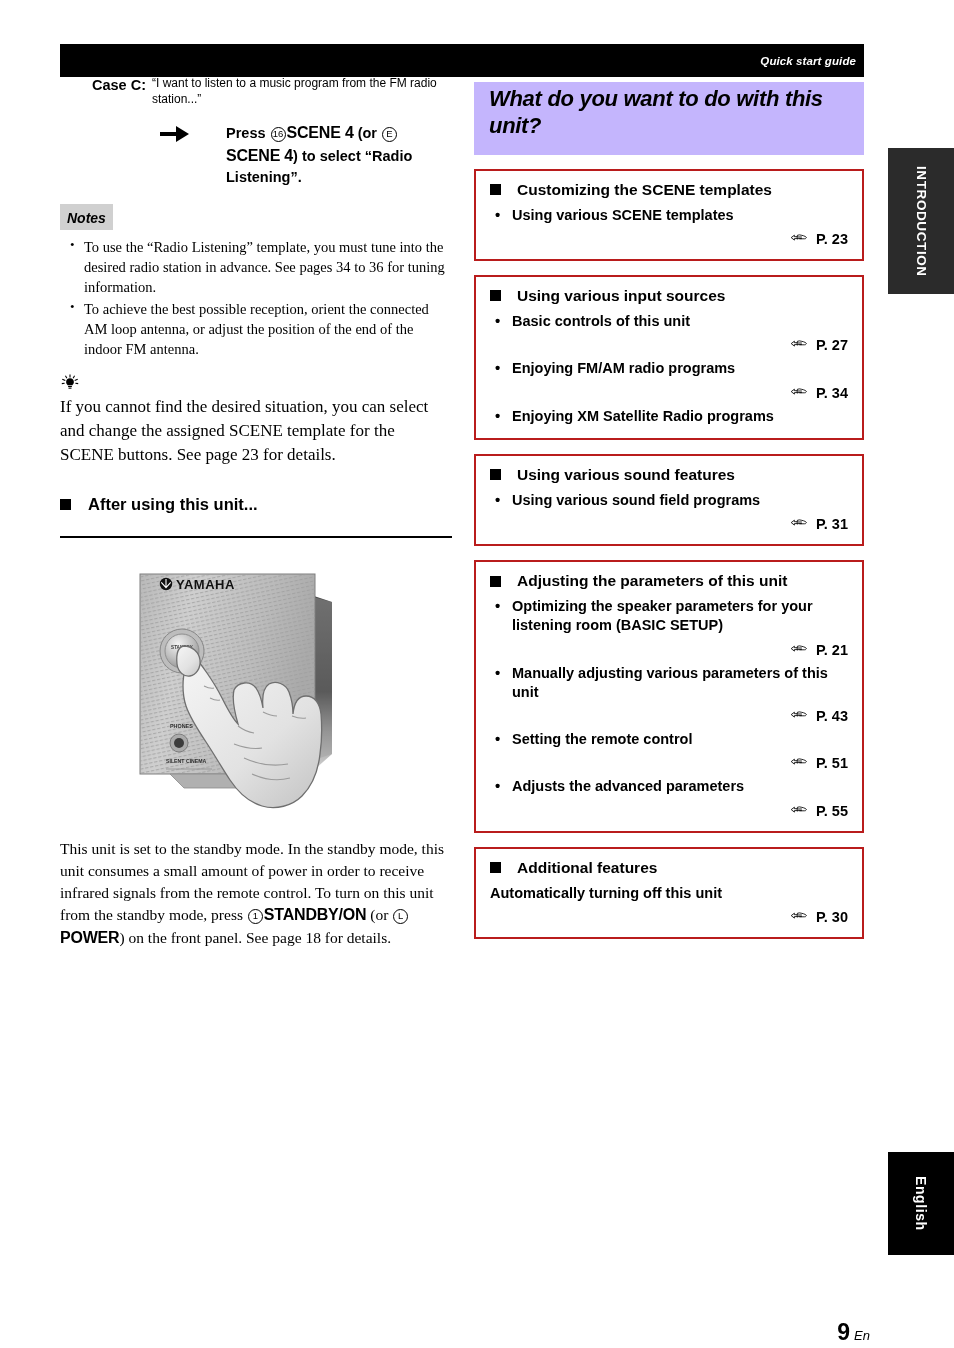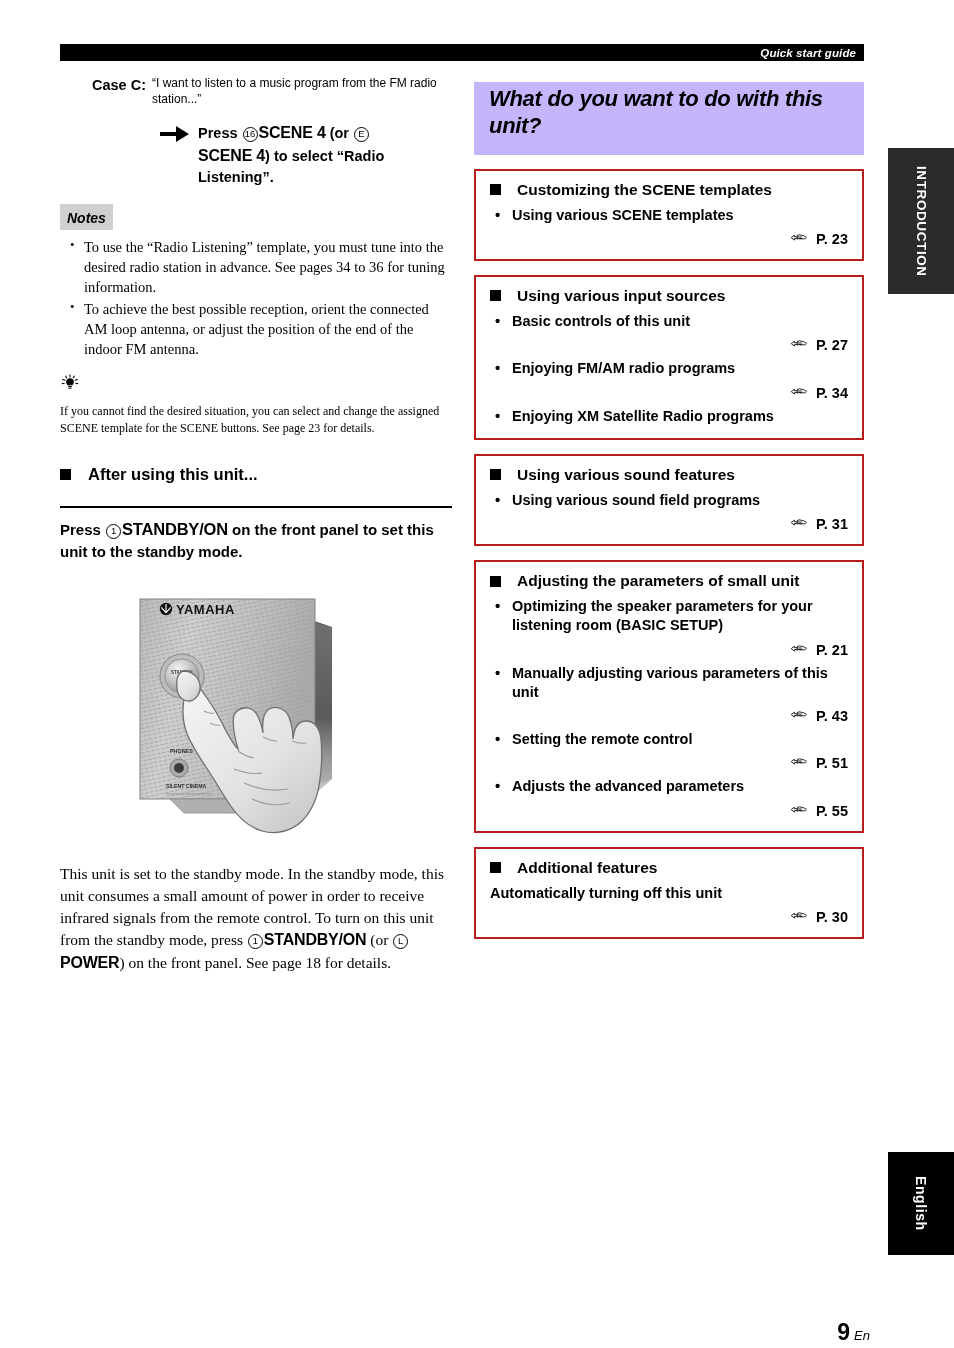--- a/index.html
+++ b/index.html
@@ -15,21 +15,21 @@
     color: #000;
     overflow: hidden;
   }
 
   
   .header-bar {
     position: absolute;
     left: 60px;
     top: 44px;
     width: 804px;
-    height: 17px;
+    height: 33px;
     background: #000000;
   }
   .header-bar .header-title {
     position: absolute;
     right: 8px;
     top: 50%;
     transform: translateY(-50%);
     color: #ffffff;
     font-family: "Liberation Sans", sans-serif;
     font-style: italic;
@@ -126,20 +126,21 @@
     font-family: Liberation Sans, sans-serif;
     font-size: 12px;
     line-height: 1.33;
   }
 
   .press-row {
     display: flex;
     align-items: flex-start;
     margin-top: 13px;
     padding-left: 100px;
+    gap: 28px;
   }
   .arrow-icon {
     flex: 0 0 auto;
     width: 30px;
     height: 20px;
     position: relative;
     margin-top: 3px;
     margin-right: 8px;
   }
   .arrow-icon::before {
@@ -217,23 +218,23 @@
   }
 
   
   .tip-wrap { margin-top: 15px; }
   .tip-icon {
     width: 20px;
     height: 16px;
     display: block;
   }
   .tip-text {
-    font-size: 12px;
+    font-size: 17px;
     line-height: 1.4;
-    margin-top: 13px;
+    margin-top: 5px;
   }
 
   
   .sec-head {
     display: flex;
     align-items: center;
     margin-top: 28px;
     font-family: "Liberation Sans", sans-serif;
     font-weight: bold;
     font-size: 16.5px;
@@ -411,23 +412,20 @@
     <div class="tip-text">If you cannot find the desired situation, you can select and change the assigned SCENE template for the SCENE buttons. See page 23 for details.</div>
   </div>
 
   <div class="sec-head">
     <span class="sq"></span>
     <span>After using this unit...</span>
   </div>
 
   <div class="rule"></div>
 
-  <div class="lead-para">
-    <span>Press </span><span class="circnum">1</span><span class="big">STANDBY/ON</span><span> on the front panel to set this unit to the standby mode.</span>
-  </div>
 
   <div class="illus">
     <svg width="260" height="266" viewBox="0 0 260 266">
       <defs>
         <linearGradient id="panelg" x1="0" y1="0" x2="1" y2="0.25">
           <stop offset="0%" stop-color="#b9b9b9"></stop>
           <stop offset="30%" stop-color="#cfcfcf"></stop>
           <stop offset="70%" stop-color="#bcbcbc"></stop>
           <stop offset="100%" stop-color="#a9a9a9"></stop>
         </linearGradient>
@@ -626,21 +624,21 @@
           <path d="M7.4 3.4 q-0.6 1.8 0 4.0"></path>
         </g>
       </svg>
       <span>P. 31</span>
     </div>
   </div>
 
   <div class="rc-box">
     <div class="rc-box-head">
       <span class="sq"></span>
-      <span>Adjusting the parameters of small unit</span>
+      <span>Adjusting the parameters of this unit</span>
     </div>
 
     <div class="rc-item">
       <span class="bul">•</span>
       <span>Optimizing the speaker parameters for your listening room (BASIC SETUP)</span>
     </div>
     <div class="rc-ref">
       <svg class="hand-icon" width="17" height="11" viewBox="0 0 17 11">
         <g fill="none" stroke="#000" stroke-width="0.85">
           <path d="M1.2 5.6 L4.4 3.2 L4.4 4.7 L7.4 4.7"></path>

